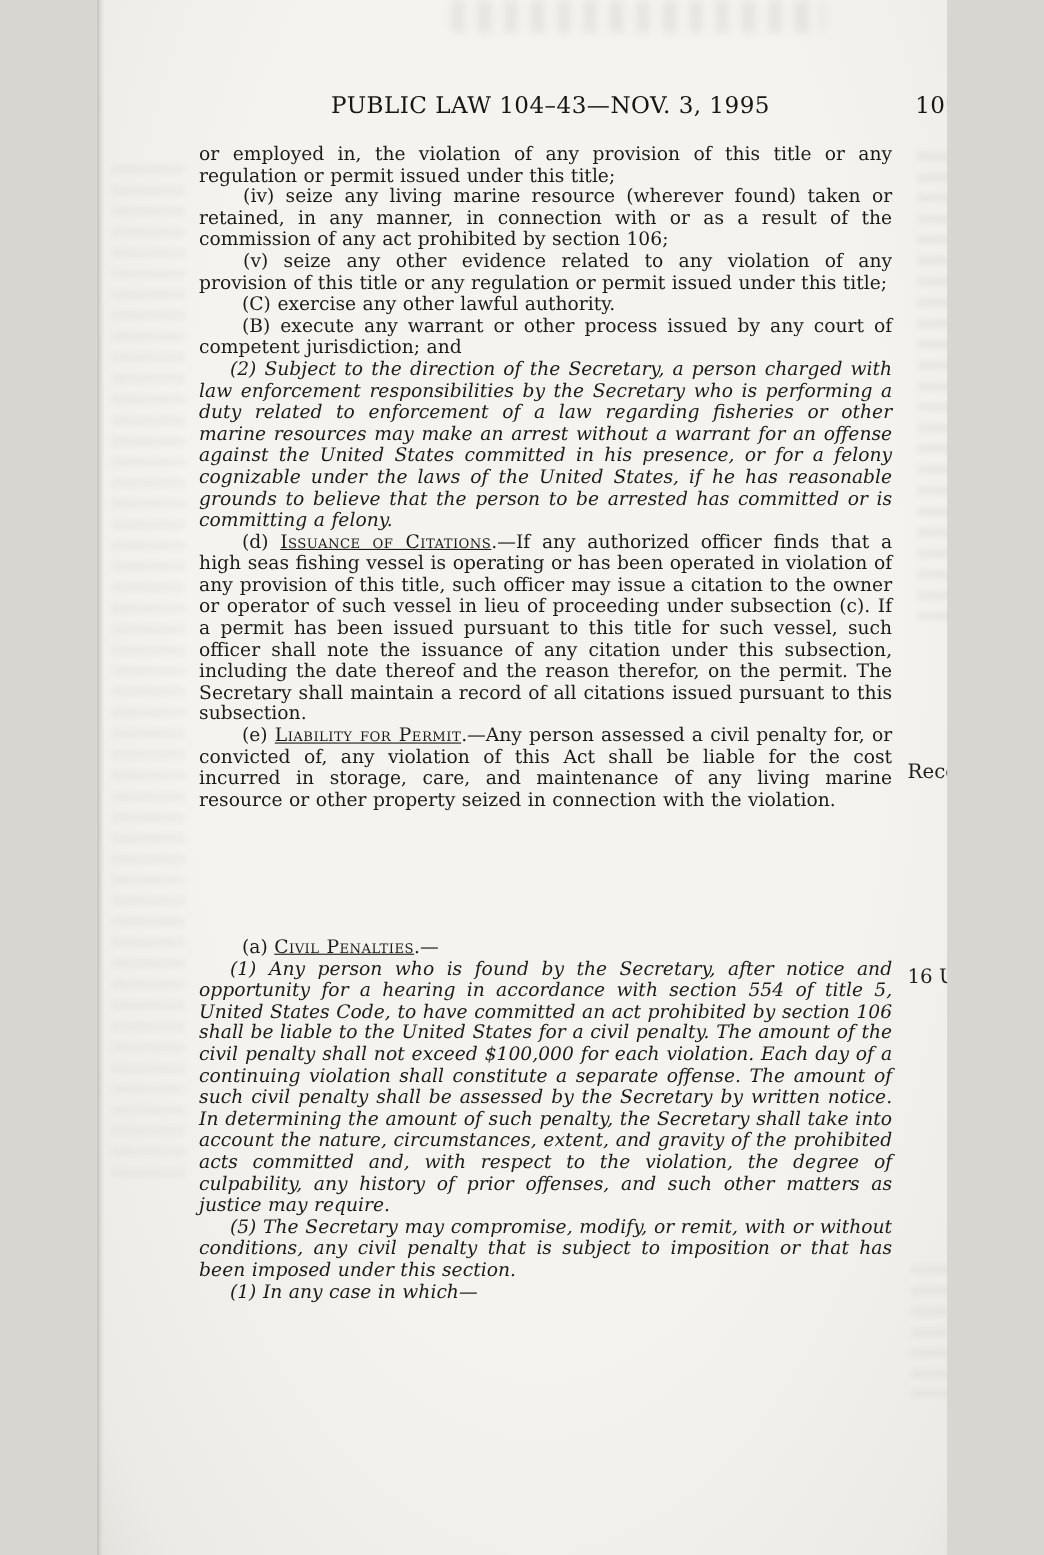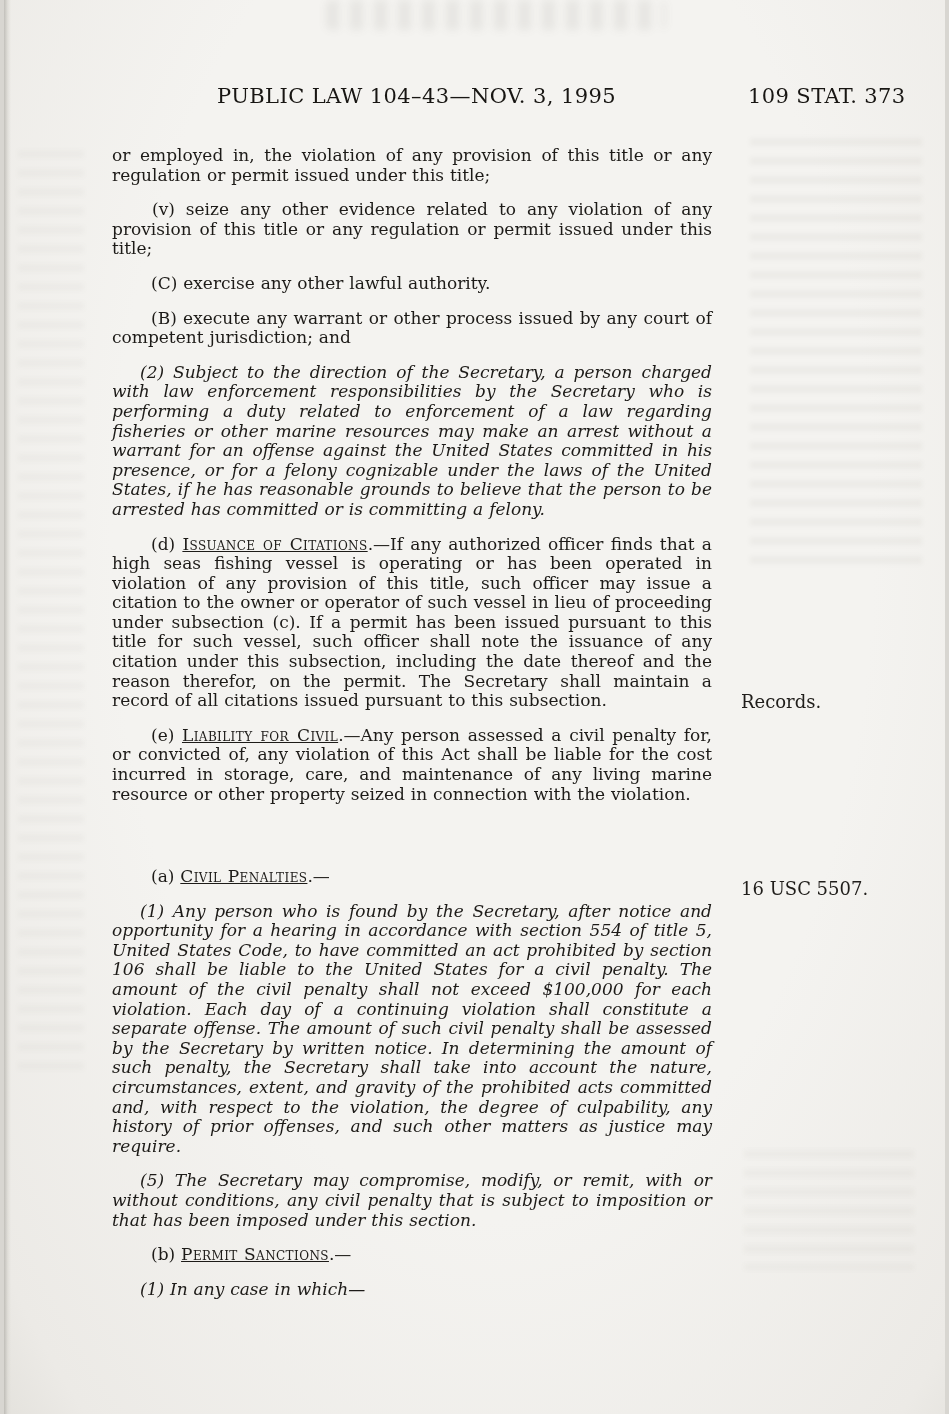--- a/index.html
+++ b/index.html
@@ -1,18 +1,18 @@
 <!DOCTYPE html>
 <html><head>
 <meta charset="utf-8">
 <style>
   html,body{margin:0;padding:0;background:#d8d6d1;}
   .page{
     position:relative;
-    width:941px;height:1414px;
+    width:773px;height:1414px;
     margin:0 auto;
     background:radial-gradient(ellipse at 52% 38%, #f4f3f0 55%, #eceae6 92%, #e4e2dd 100%);
     font-family:"DejaVu Serif","Liberation Serif",serif;
     color:#1d1b18;
     overflow:hidden;
   }
   .edge-left{
     position:absolute;left:0;top:0;width:7px;height:100%;
     background:linear-gradient(90deg,#b3b1ab,#dddbd5 55%,rgba(0,0,0,0));
     opacity:.75;
@@ -49,21 +49,21 @@
     font-size:21px;letter-spacing:.4px;white-space:nowrap;color:#181613;margin-left:33px;
   }
 
   .content{
     position:absolute;left:93px;width:630px;
     font-size:17px;line-height:19.6px;
     text-align:justify;word-spacing:.5px;
   }
   .content-a{top:131px;}
   .content-b{top:852px;}
-  .content p{margin:15px;}
+  .content p{margin:0;}
 
   .ind0{text-indent:39px;}
   .ind1{margin-left:33px;text-indent:28px;font-style:italic;}
   .ind2{margin-left:80px;text-indent:39px;}
   .ind3{margin-left:120px;text-indent:40px;}
   .noindent{text-indent:0;}
   .subhead{text-align:left;}
   .sec-heading{
     font-weight:bold;font-size:16.8px;letter-spacing:.2px;
     text-align:left;text-indent:0;margin:0 0 14px 0;
@@ -85,31 +85,31 @@
   <div class="smudge smudge-top"></div>
   <div class="smudge ghost-right"></div>
   <div class="smudge ghost-left"></div>
   <div class="smudge ghost-lower"></div>
 
   <div class="header-title">PUBLIC LAW 104–43—NOV. 3, 1995</div>
   <div class="header-stat">109 STAT. 373</div>
 
   <div class="content content-a" id="content-upper">
       <p class="ind3 noindent">or employed in, the violation of any provision of this title or any regulation or permit issued under this title;</p>
+      <p class="ind3">(iv) seize any living marine resource (wherever found) taken or retained, in any manner, in connection with or as a result of the commission of any act prohibited by section 106;</p>
       <p class="ind3">(v) seize any other evidence related to any violation of any provision of this title or any regulation or permit issued under this title;</p>
       <p class="ind2">(C) exercise any other lawful authority.</p>
       <p class="ind2">(B) execute any warrant or other process issued by any court of competent jurisdiction; and</p>
       <p class="ind1">(2) Subject to the direction of the Secretary, a person charged with law enforcement responsibilities by the Secretary who is performing a duty related to enforcement of a law regarding fisheries or other marine resources may make an arrest without a warrant for an offense against the United States committed in his presence, or for a felony cognizable under the laws of the United States, if he has reasonable grounds to believe that the person to be arrested has committed or is committing a felony.</p>
       <p class="ind0"><span>(d) </span><span class="sc">Issuance of Citations</span><span>.—If any authorized officer finds that a high seas fishing vessel is operating or has been operated in violation of any provision of this title, such officer may issue a citation to the owner or operator of such vessel in lieu of proceeding under subsection (c). If a permit has been issued pursuant to this title for such vessel, such officer shall note the issuance of any citation under this subsection, including the date thereof and the reason therefor, on the permit. The Secretary shall maintain a record of all citations issued pursuant to this subsection.</span></p>
-      <p class="ind0"><span>(e) </span><span class="sc">Liability for Civil</span><span>.—Any person assessed a civil penalty for, or convicted of, any violation of this Act shall be liable for the cost incurred in storage, care, and maintenance of any living marine resource or other property seized in connection with the violation.</span></p>
+      <p class="ind0"><span>(e) </span><span class="sc">Liability for Permit</span><span>.—Any person assessed a civil penalty for, or convicted of, any violation of this Act shall be liable for the cost incurred in storage, care, and maintenance of any living marine resource or other property seized in connection with the violation.</span></p>
     </div>
 
   <div class="content content-b" id="content-sec108">
       <p class="ind0 subhead"><span>(a) </span><span class="sc">Civil Penalties</span><span>.—</span></p>
       <p class="ind1">(1) Any person who is found by the Secretary, after notice and opportunity for a hearing in accordance with section 554 of title 5, United States Code, to have committed an act prohibited by section 106 shall be liable to the United States for a civil penalty. The amount of the civil penalty shall not exceed $100,000 for each violation. Each day of a continuing violation shall constitute a separate offense. The amount of such civil penalty shall be assessed by the Secretary by written notice. In determining the amount of such penalty, the Secretary shall take into account the nature, circumstances, extent, and gravity of the prohibited acts committed and, with respect to the violation, the degree of culpability, any history of prior offenses, and such other matters as justice may require.</p>
       <p class="ind1">(5) The Secretary may compromise, modify, or remit, with or without conditions, any civil penalty that is subject to imposition or that has been imposed under this section.</p>
-      <p class="ind0 subhead"><span>(b) </span><span class="sc">Permit Sanctions</span><span>.—</span></p>
       <p class="ind1">(1) In any case in which—</p>
     </div>
 
   <div class="margin-note note-records">Records.</div>
   <div class="margin-note note-usc">16 USC 5507.</div>
 </div>
 
 </body></html>

